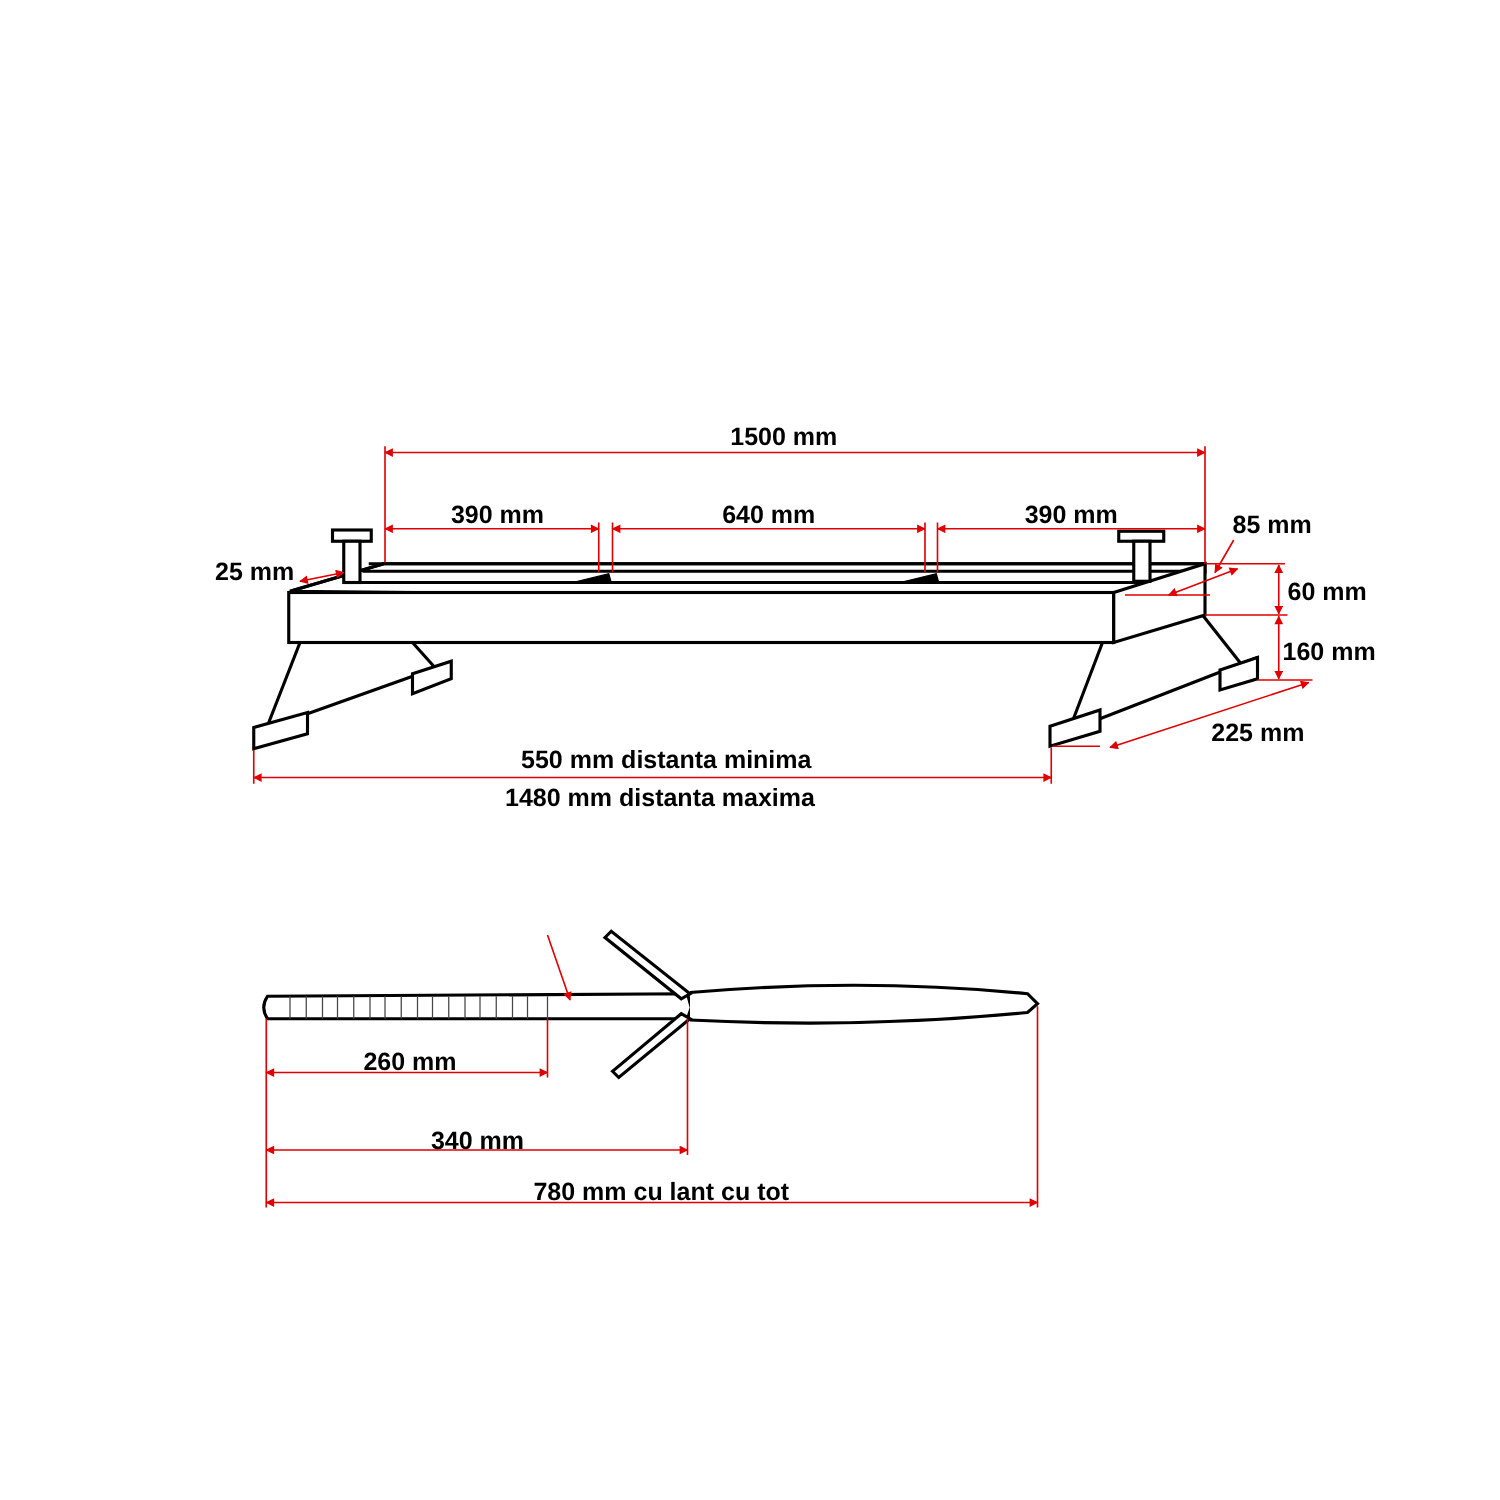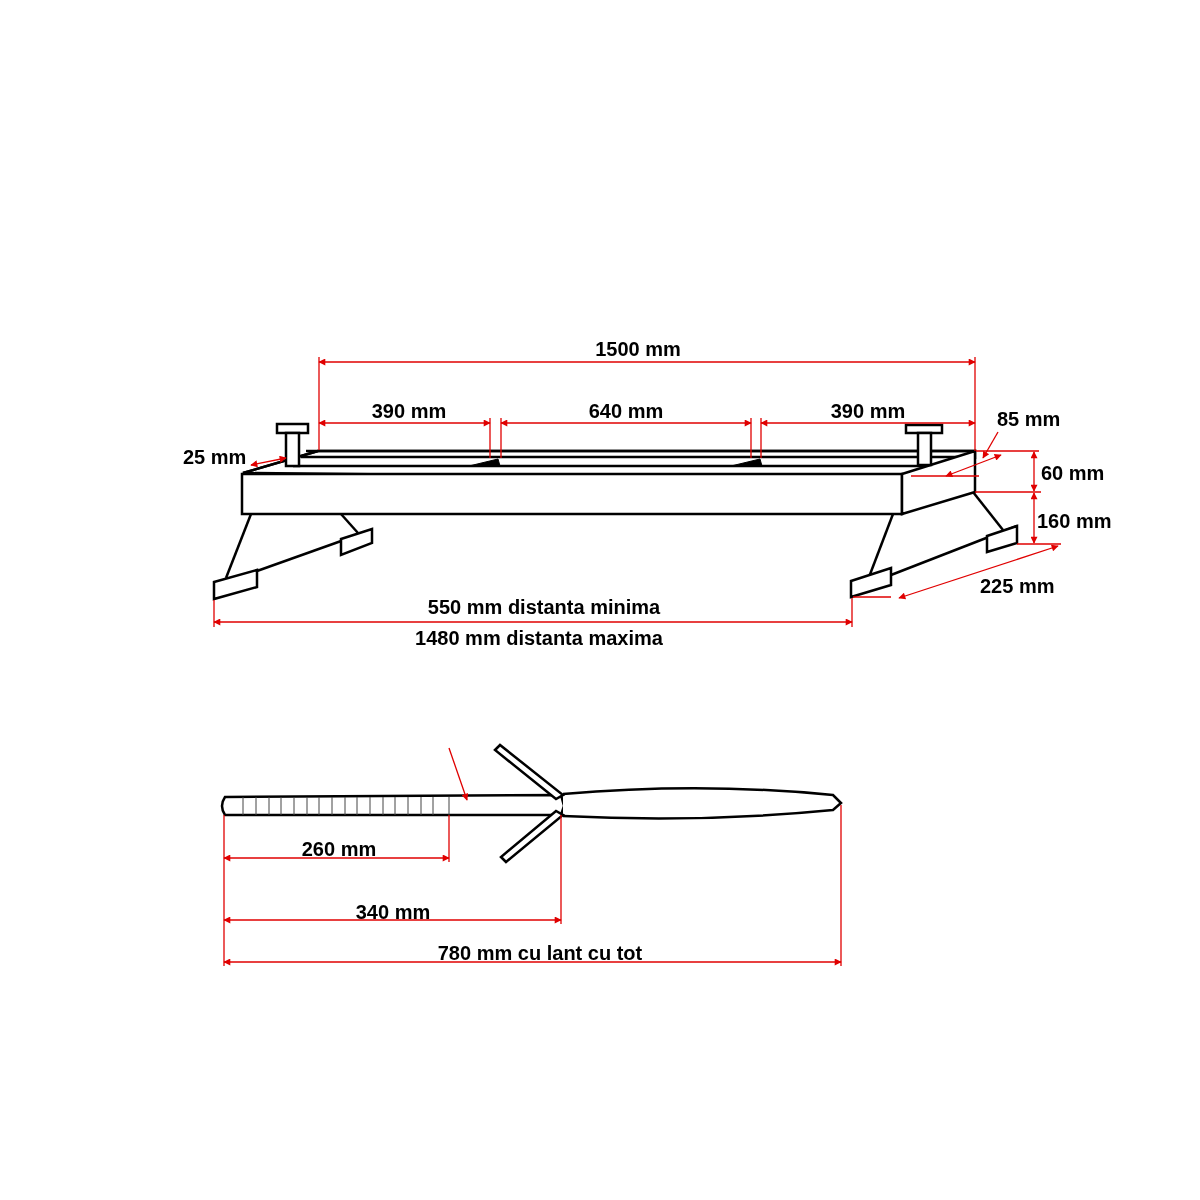--- a/index.html
+++ b/index.html
@@ -1,17 +1,17 @@
 <!DOCTYPE html>
 <html><head>
 <meta charset="utf-8">
 <style>
   html, body { margin: 0; padding: 0; background: #ffffff; }
   body { width: 1200px; height: 1200px; overflow: hidden; }
-  #canvas { position: absolute; left: 11px; top: 0; width: 1060px; height: 1200px; }
+  #canvas { position: absolute; left: 0; top: 0; width: 1060px; height: 1200px; }
   svg text { font-family: "Liberation Sans", "DejaVu Sans", sans-serif; font-weight: bold; font-size: 20px; fill: #000; }
 </style>
 </head>
 <body>
 
 <div id="canvas">
 <svg width="1200" height="1200" viewBox="0 0 1200 1200" xmlns="http://www.w3.org/2000/svg">
   <defs>
     <marker id="arr" viewBox="0 0 10 10" refX="9" refY="5" markerWidth="9" markerHeight="7" orient="auto-start-reverse" markerUnits="userSpaceOnUse">
       <path d="M0,0 L10,5 L0,10 z" fill="#e00000"></path>

